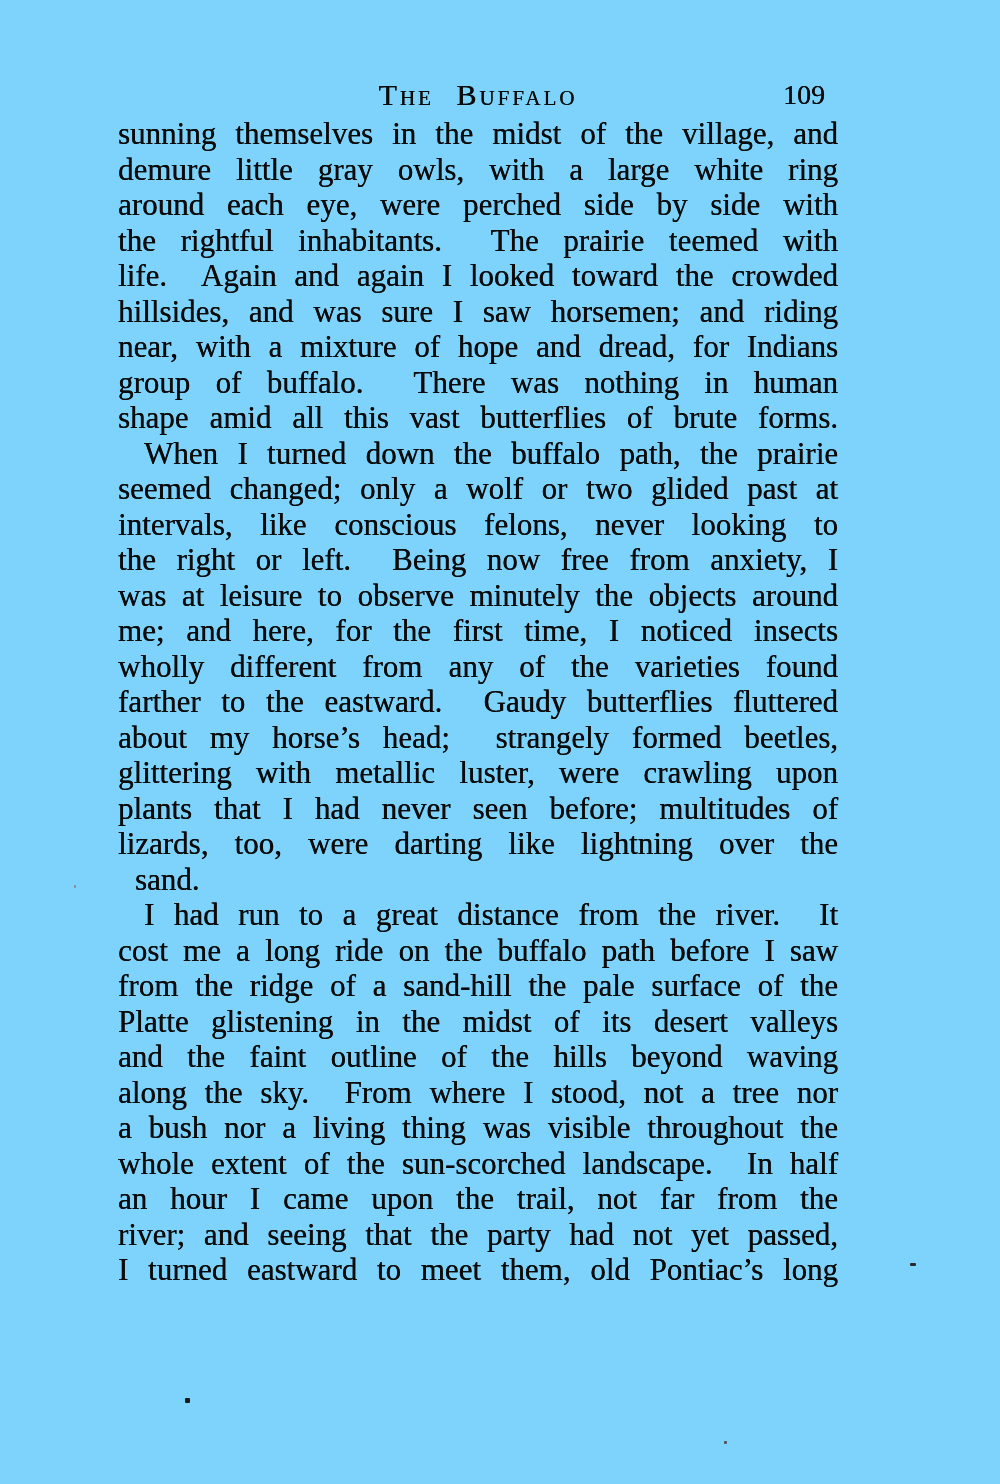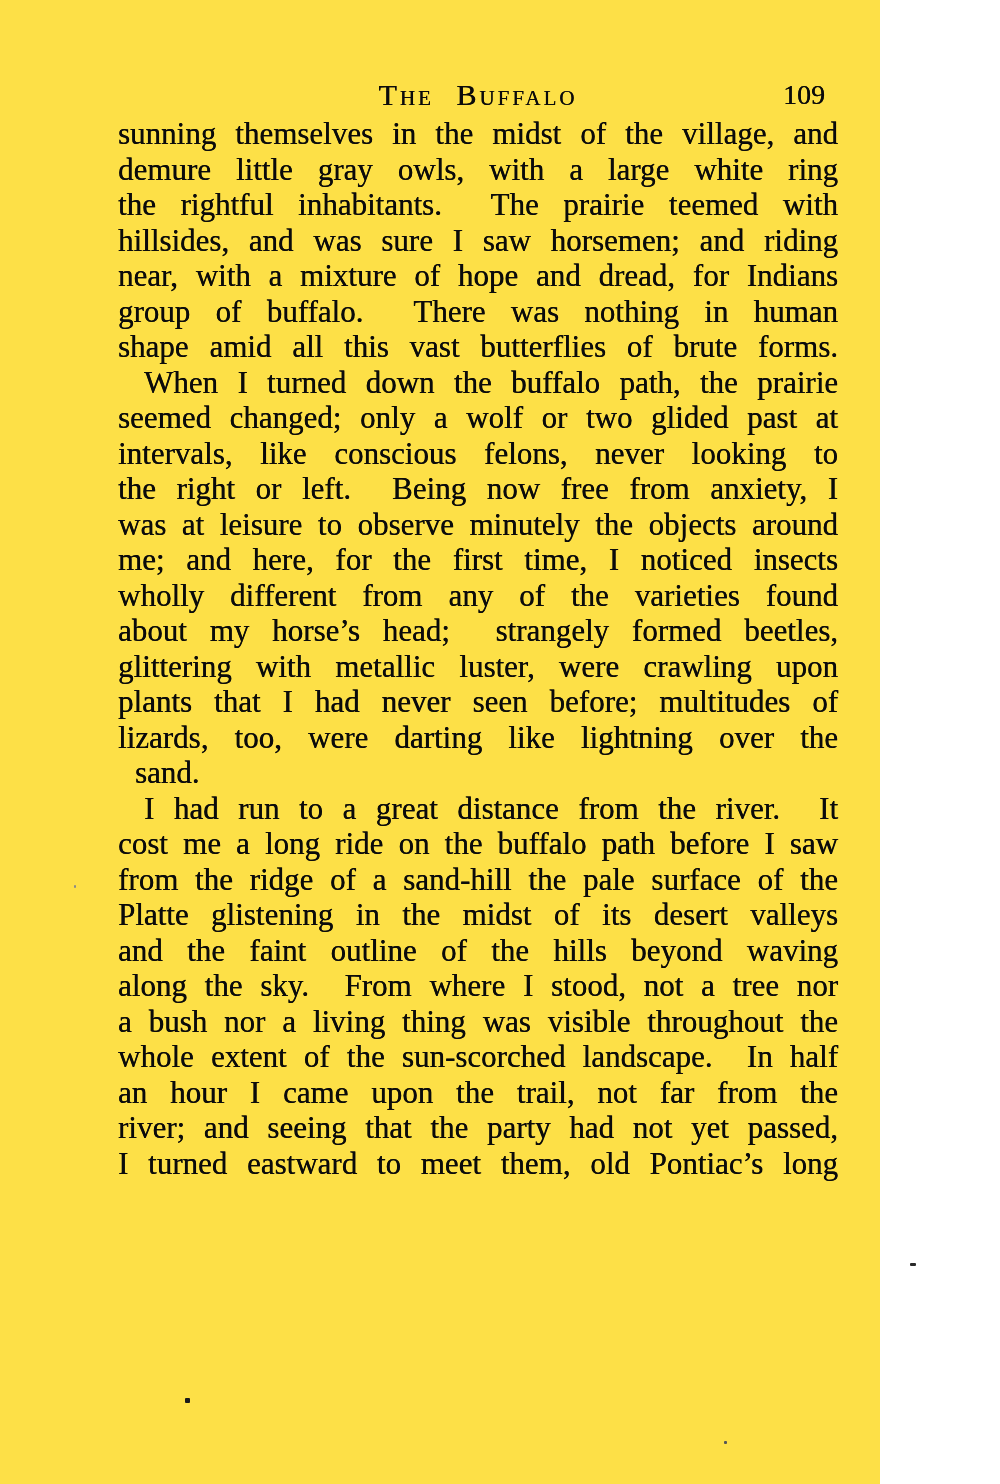--- a/index.html
+++ b/index.html
@@ -6,23 +6,23 @@
     margin: 0;
     padding: 0;
     width: 1000px;
     height: 1484px;
     background: #ffffff;
     overflow: hidden;
   }
   .page {
     position: absolute;
     inset: 0;
-    width: 880px;
+    width: 1000px;
     height: 1484px;
-    background: #fde047;
+    background: #7dd3fc;
     color: #0b0b0b;
     font-family: "Liberation Serif", "DejaVu Serif", serif;
     text-rendering: optimizeLegibility;
   }
   .header {
     position: absolute;
     top: 78px;
     left: 118px;
     width: 720px;
     height: 34px;
@@ -77,32 +77,35 @@
 <div class="page">
 
   <div class="header">
     <span class="running-title">The Buffalo</span>
     <span class="page-number">109</span>
   </div>
 
   <div class="body-text">
       <div class="line">sunning themselves in the midst of the village, and</div>
       <div class="line">demure little gray owls, with a large white ring</div>
+      <div class="line">around each eye, were perched side by side with</div>
       <div class="line">the rightful inhabitants.&nbsp; The prairie teemed with</div>
+      <div class="line">life.&nbsp; Again and again I looked toward the crowded</div>
       <div class="line">hillsides, and was sure I saw horsemen; and riding</div>
       <div class="line">near, with a mixture of hope and dread, for Indians</div>
       <div class="line">group of buffalo.&nbsp; There was nothing in human</div>
       <div class="line">shape amid all this vast butterflies of brute forms.</div>
       <div class="line indent">When I turned down the buffalo path, the prairie</div>
       <div class="line">seemed changed; only a wolf or two glided past at</div>
       <div class="line">intervals, like conscious felons, never looking to</div>
       <div class="line">the right or left.&nbsp; Being now free from anxiety, I</div>
       <div class="line">was at leisure to observe minutely the objects around</div>
       <div class="line">me; and here, for the first time, I noticed insects</div>
       <div class="line">wholly different from any of the varieties found</div>
+      <div class="line">farther to the eastward.&nbsp; Gaudy butterflies fluttered</div>
       <div class="line">about my horse’s head;&nbsp; strangely formed beetles,</div>
       <div class="line">glittering with metallic luster, were crawling upon</div>
       <div class="line">plants that I had never seen before; multitudes of</div>
       <div class="line">lizards, too, were darting like lightning over the</div>
       <div class="line align-left">sand.</div>
       <div class="line indent">I had run to a great distance from the river.&nbsp; It</div>
       <div class="line">cost me a long ride on the buffalo path before I saw</div>
       <div class="line">from the ridge of a sand-hill the pale surface of the</div>
       <div class="line">Platte glistening in the midst of its desert valleys</div>
       <div class="line">and the faint outline of the hills beyond waving</div>

